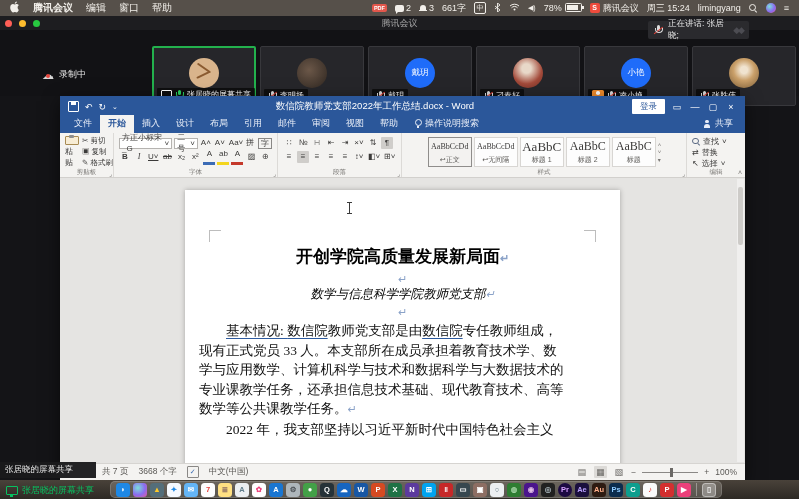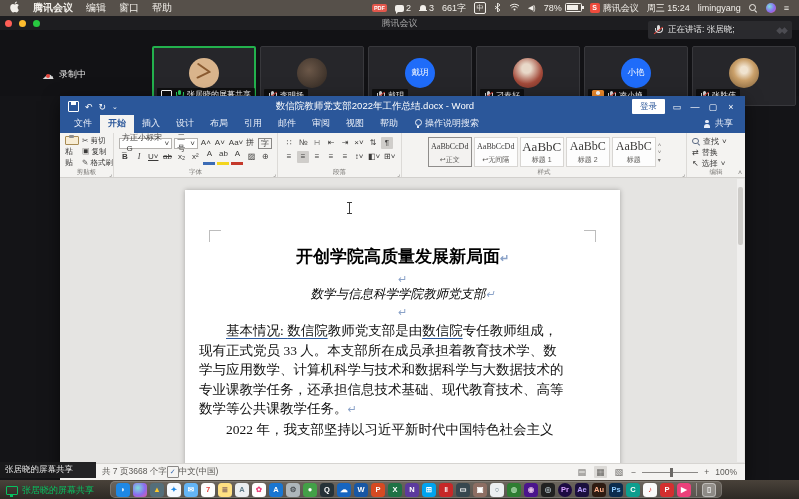--- a/index.html
+++ b/index.html
@@ -48,21 +48,21 @@
   .mic::before{content:"";position:absolute;left:3px;top:0;width:3px;height:5.5px;background:#dcdcdc;border-radius:1.5px;}
   .mic::after{content:"";position:absolute;left:1.2px;top:2.5px;width:6px;height:4.5px;border:1px solid #dcdcdc;border-top:none;border-radius:0 0 4px 4px;}
   .mic.on::before{background:#2bd160;}
   .mic.on::after{border-color:#2bd160;}
   .mic i{position:absolute;left:-1px;top:4.5px;width:11px;height:1.4px;background:#e5453d;transform:rotate(-38deg);}
   .screen-ic{width:9px;height:7px;border:1px solid #fff;border-radius:1px;position:relative;flex:none;}
   .screen-ic::after{content:"";position:absolute;left:2.5px;bottom:-2.5px;width:2px;height:2px;background:#fff;}
   .pbadge{width:12px;height:12px;background:#f08c2e;border-radius:1.5px;position:relative;flex:none;}
   .pbadge::before{content:"";position:absolute;left:4.2px;top:1.8px;width:3.6px;height:3.6px;border-radius:50%;background:#fff;}
   .pbadge::after{content:"";position:absolute;left:2.8px;top:6.4px;width:6.4px;height:4px;border-radius:3px 3px 0 0;background:#fff;}
-  .toast{position:absolute;left:648px;top:5px;width:144px;height:18px;background:rgba(44,44,47,.95);border-radius:2px;
+  .toast{position:absolute;left:648px;top:5px;width:101px;height:18px;background:rgba(44,44,47,.95);border-radius:2px;
     display:flex;align-items:center;gap:5px;padding:0 6px;color:#e2e2e2;font-size:8.5px;z-index:20;box-sizing:border-box;}
   .toast-logo{margin-left:auto;color:#4c4c52;font-size:9px;letter-spacing:-2px;}
   .dark-toast{position:absolute;left:0;top:446px;width:96px;height:16px;background:rgba(26,26,28,.96);color:#e6e6e6;
     font-size:8.5px;display:flex;align-items:center;padding:0 5px;z-index:30;box-sizing:border-box;}
   
   .word{position:absolute;left:60px;top:80px;width:685px;height:384px;background:#fff;z-index:10;
     box-shadow:0 5px 16px rgba(0,0,0,.55);font-family:"Liberation Sans",sans-serif;}
   .w-title{height:21px;background:#2b579a;display:flex;align-items:center;color:#fff;padding:0 8px;font-size:9px;gap:6px;}
   .qat{display:flex;align-items:center;gap:6px;}
   .save-ic{width:9px;height:9px;border:1px solid #fff;border-radius:1px;position:relative;}
@@ -129,21 +129,21 @@
   .dbody{margin-top:4px;font-family:"Liberation Serif",serif;font-size:13.5px;line-height:19.5px;color:#111;}
   .dline{white-space:nowrap;}
   .dline.ind{text-indent:27px;}
   .useg{text-decoration:underline;text-decoration-color:#2e5b9f;text-decoration-thickness:1px;text-underline-offset:3px;}
   .ibeam{position:absolute;left:286px;top:24px;width:7px;height:13px;}
   .ibeam::before{content:"";position:absolute;left:3px;top:1px;bottom:1px;width:1.2px;background:#3a3a3a;}
   .ibeam::after{content:"";position:absolute;left:1px;top:0;width:5px;height:1.2px;background:#3a3a3a;box-shadow:0 11px 0 #3a3a3a;}
   .w-scroll{position:absolute;right:1px;top:83px;bottom:18px;width:7px;background:#f0efee;}
   .w-scroll i{position:absolute;left:1px;top:8px;width:5px;height:58px;background:#cdcbc8;border-radius:2px;}
   .w-status{position:absolute;left:0;right:0;bottom:0;height:17px;background:#f4f3f1;border-top:1px solid #d6d4d1;
-    display:flex;align-items:center;font-size:8.5px;color:#5a5855;padding:0 8px;gap:0;box-sizing:border-box;}
+    display:flex;align-items:center;font-size:8.5px;color:#5a5855;padding:0 8px;gap:10px;box-sizing:border-box;}
   .st-first{margin-left:34px;}
   .spell{width:10px;height:10px;border:1px solid #8a8886;border-radius:1px;font-size:7px;line-height:9px;text-align:center;color:#3c6eb5;}
   .st-right{margin-left:auto;display:flex;align-items:center;gap:6px;}
   .viewic{font-size:9px;line-height:12px;padding:0 2px;color:#6a6865;}
   .viewic.active{background:#dcdad7;border-radius:1px;}
   .ztrack{position:relative;width:56px;height:1px;background:#8a8886;}
   .ztrack i{position:absolute;left:50%;top:-4px;width:3px;height:9px;background:#6b6966;}
   
   .bottom{position:absolute;left:0;top:480px;width:799px;height:19px;background:linear-gradient(#49423a,#2d2924);z-index:40;}
   .share-green{position:absolute;left:6px;top:4px;display:flex;align-items:center;gap:4px;color:#07c160;font-size:9px;}

